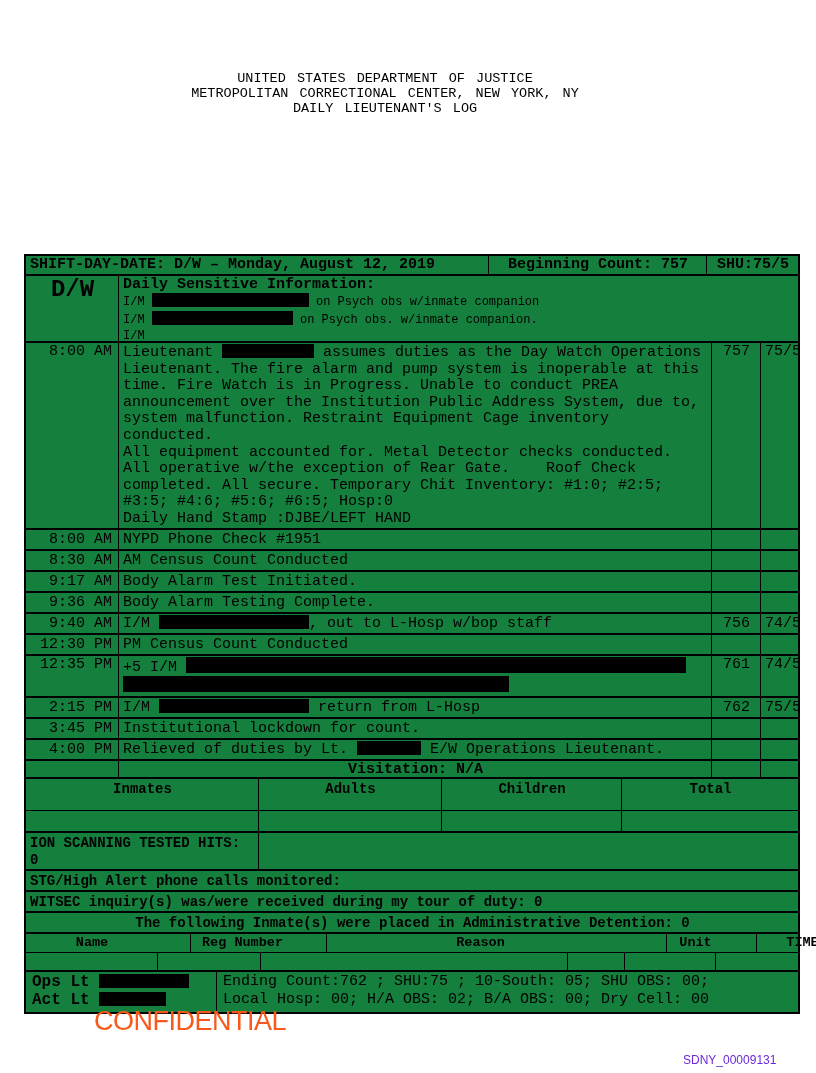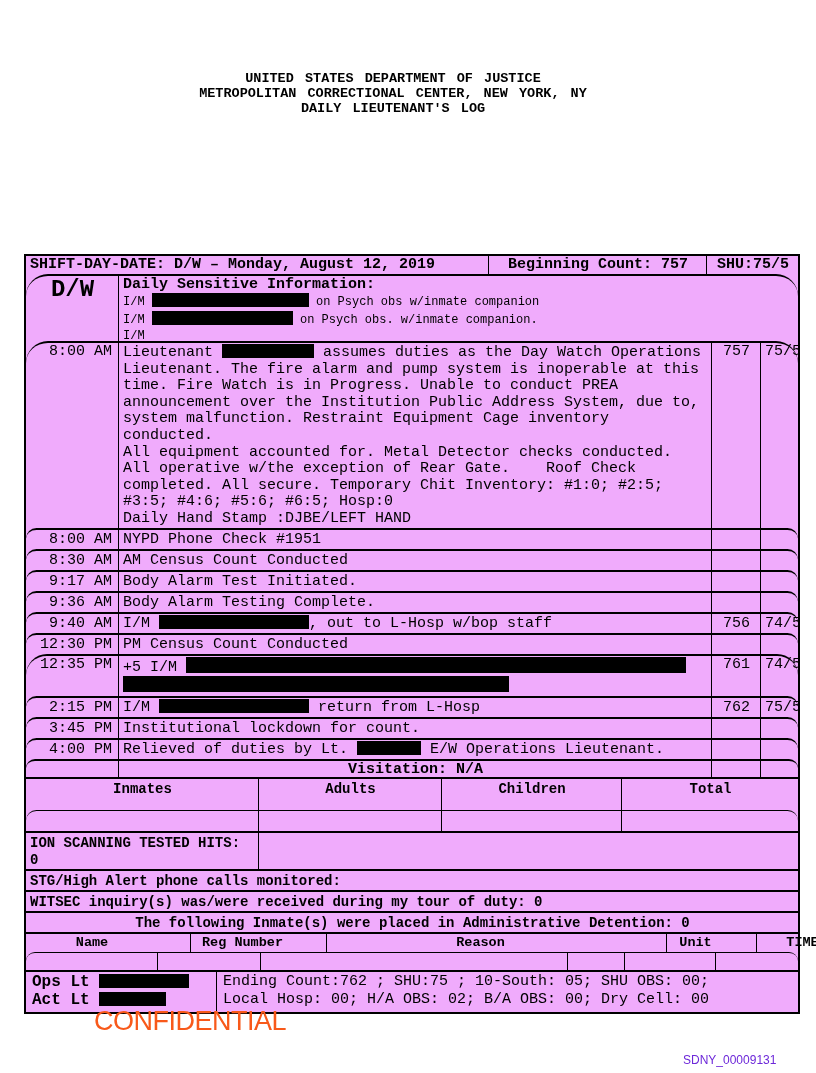--- a/index.html
+++ b/index.html
@@ -1,26 +1,26 @@
 <!DOCTYPE html>
 <html><head>
 <meta charset="utf-8">
 <style>
   html,body{margin:0;padding:0;background:#ffffff;}
   .page{position:relative;width:816px;height:1073px;background:#ffffff;overflow:hidden;
         font-family:"Liberation Mono","DejaVu Sans Mono",monospace;color:#000;}
   
-  .doc-header{position:absolute;left:8px;top:71px;width:770px;text-align:center;
-              font-size:13.5px;font-weight:bold;line-height:15px;word-spacing:3px;}
+  .doc-header{position:absolute;left:0;top:71px;width:770px;text-align:center;
+              font-size:13.5px;font-weight:normal;line-height:15px;word-spacing:3px;}
   
   .stack{position:absolute;left:24px;top:254px;width:776px;}
-  .tbl{border:2px solid #000;box-sizing:border-box;width:776px;background:#f0abfc;}
+  .tbl{border:2px solid #000;box-sizing:border-box;width:776px;background:#15803d;}
   .tbl + .tbl{margin-top:-2px;}
   .row{display:flex;box-sizing:border-box;}
-  .row + .row{border-top:2px solid #000;border-radius:22px;}
+  .row + .row{border-top:2px solid #000;}
   .cell{box-sizing:border-box;padding:1px 3px 0 4px;font-size:15px;line-height:18px;
         overflow:hidden;}
   .cell + .cell{border-left:1px solid #000;}
   .pre{white-space:pre-wrap;}
   .bold{font-weight:bold;}
   .center{text-align:center;}
   
   .c-time{width:92px;flex:0 0 92px;text-align:right;padding-right:6px;}
   .c-text{width:593px;flex:0 0 593px;}
   .c-count{width:49px;flex:0 0 49px;text-align:center;}

